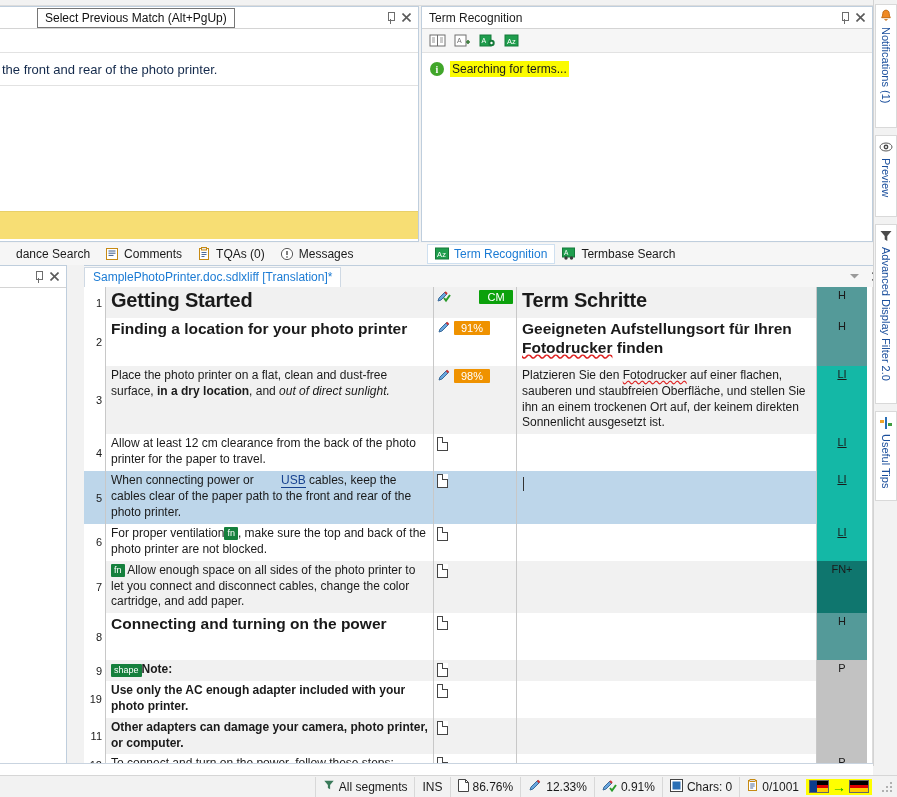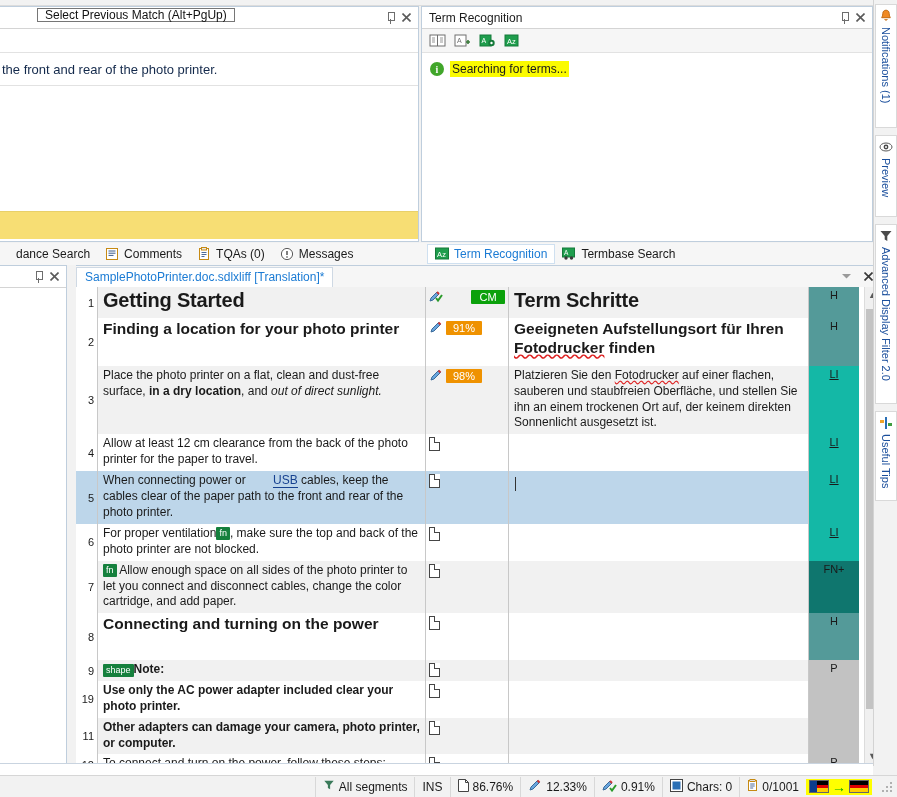--- a/index.html
+++ b/index.html
@@ -59,21 +59,21 @@
     background:#fff;
   }
   #tl-yellow {
     position:absolute; left:0; right:0; bottom:2px; height:28px;
     background:#f7de74; border-top:1px solid #e8d06a;
   }
 
   
   #tooltip {
     position:absolute; left:37px; top:8px;
-    height:14px; padding:0 7px;
+    height:20px; padding:0 7px;
     background:#ffffff; border:1px solid #767676;
     display:flex; align-items:center;
     font-size:12px; color:#111; white-space:nowrap;
     z-index: 60;
     box-shadow: 0 0 0 0 rgba(0,0,0,0);
   }
 
   
   #tr-panel { left: 421px; top: 6px; width: 452px; height: 236px; }
   #tr-toolbar {
@@ -135,21 +135,21 @@
     padding:2px 7px; font-size:12px; cursor:default; white-space:nowrap;
   }
   .trtab.active { color:#1b7bd4; background:#ffffff; border:1px solid #cfe0f0; }
   .trtab:not(.active) { color:#1a1a1a; }
 
   
   #left-sliver { left:-1px; top:265px; width:68px; height:500px; }
   #left-sliver .panel-caption { justify-content:flex-end; }
 
   
-  #editor { position:absolute; left:76px; top:265px; width:805px; height:500px;
+  #editor { position:absolute; left:84px; top:265px; width:805px; height:500px;
             background:#fff; border:1px solid #bfcedd; border-left:none;}
   #editor-tabstrip {
     position:absolute; left:0; right:0; top:0; height:21px;
     background:#f6f6f6; display:flex; align-items:flex-end;
   }
   #doc-tab {
     height:20px; padding:2px 8px 0 8px;
     background:#ffffff; border:1px solid #cfd9e4; border-bottom:none;
     font-size:12px; color:#1b7bd4; white-space:nowrap; cursor:default;
   }
@@ -541,21 +541,21 @@
           <div class="c-num">9</div>
           <div class="c-src"><span class="tagchip">shape</span><span class="txt-bold">Note:</span></div>
           <div class="c-status">
             <span class="doc-ico"></span>
           </div>
           <div class="c-tgt"></div>
           <div class="c-struct st-P">P</div>
         </div>
         <div class="seg-row white" style="min-height: 34px;">
           <div class="c-num">19</div>
-          <div class="c-src"><span class="txt-bold">Use only the AC power adapter included clear your photo printer.</span></div>
+          <div class="c-src"><span class="txt-bold">Use only the AC enough adapter included with your photo printer.</span></div>
           <div class="c-status">
             <span class="doc-ico"></span>
           </div>
           <div class="c-tgt"></div>
           <div class="c-struct st-P"></div>
         </div>
         <div class="seg-row alt" style="min-height: 34px;">
           <div class="c-num">11</div>
           <div class="c-src"><span class="txt-bold">Other adapters can damage your camera, photo printer, or computer.</span></div>
           <div class="c-status">

